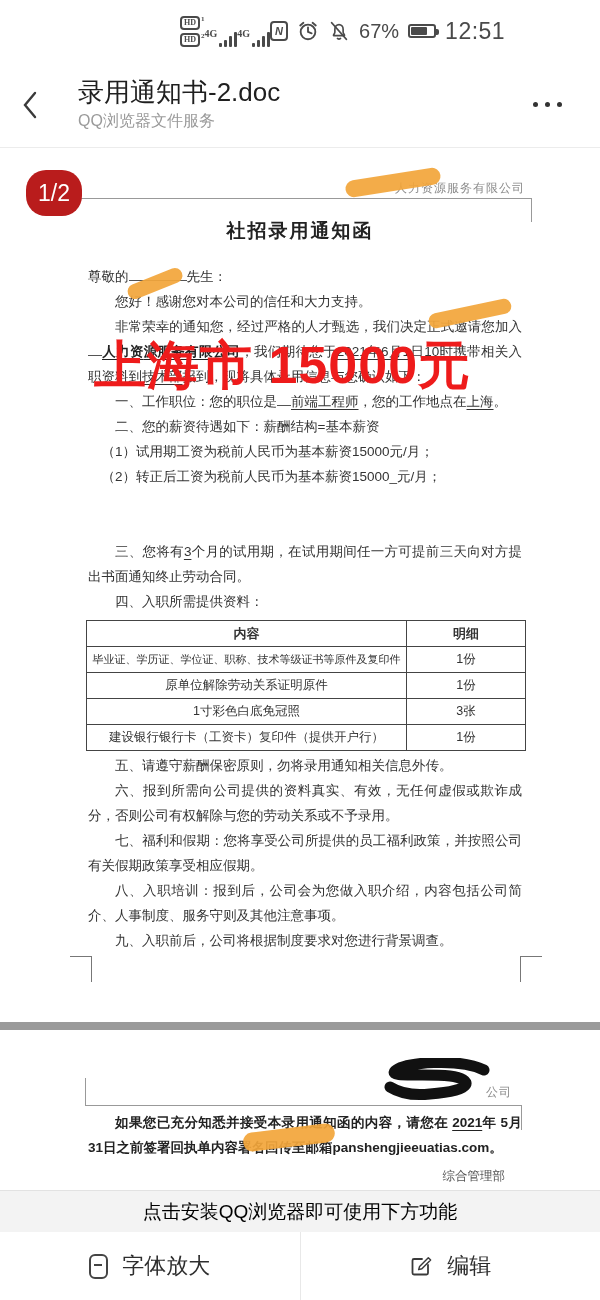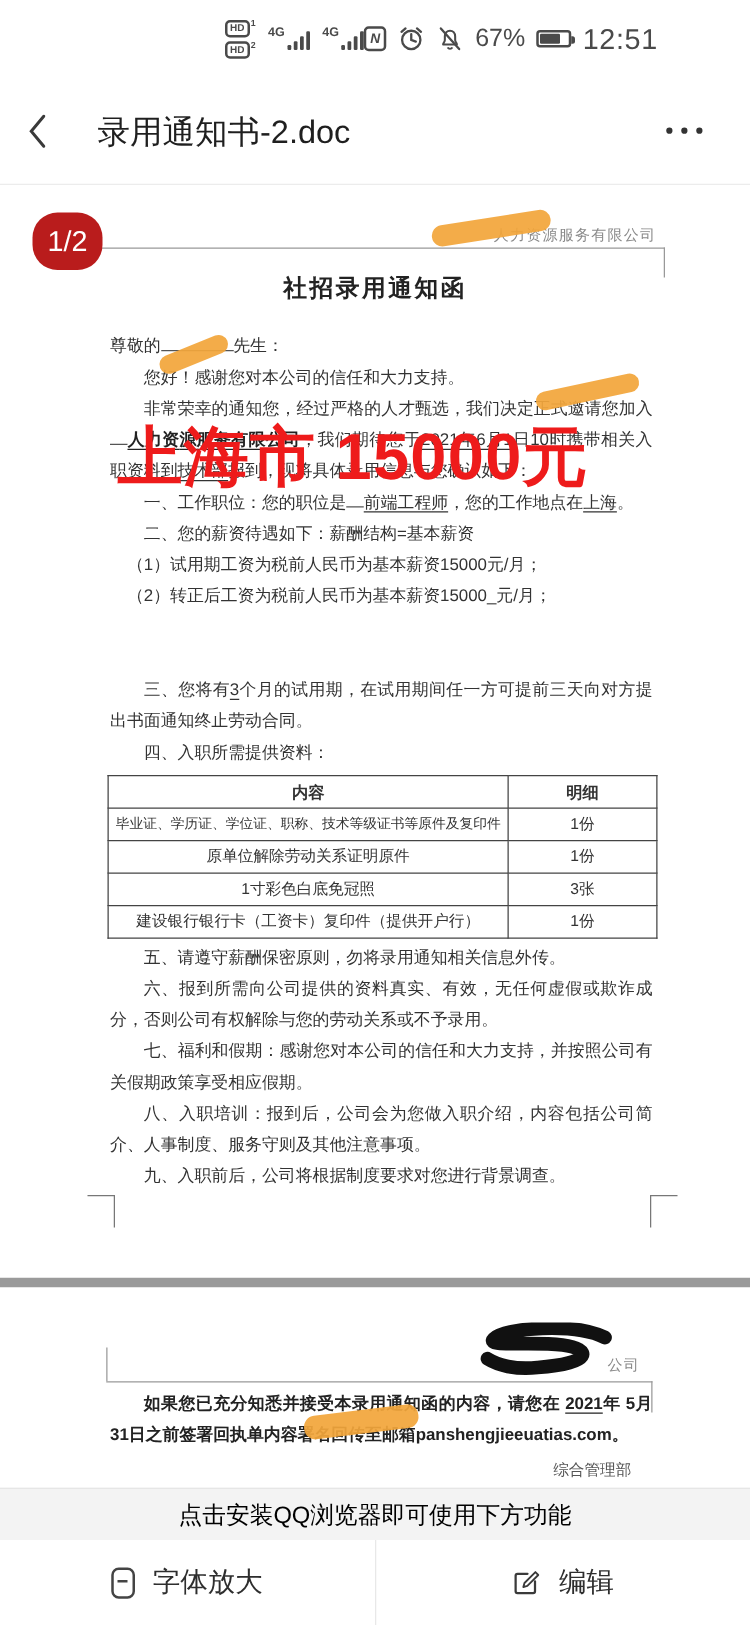--- a/index.html
+++ b/index.html
@@ -1,21 +1,21 @@
 <!DOCTYPE html>
 <html><head>
 <meta charset="utf-8">
 <style>
   * { margin:0; padding:0; box-sizing:border-box; }
   html,body { width:600px; }
   body { width:600px; height:1300px; font-family:"Liberation Sans", sans-serif; background:#fff; overflow:hidden; position:relative; }
 
   
   .status-bar { height:62px; display:flex; align-items:center; color:#4a4a4a; }
-  .status-left { display:flex; align-items:center; gap:10px; margin-left:180px; }
+  .status-left { display:flex; align-items:flex-end; margin-left:180px;font-family:Liberation Serif, serif; }
   .hd-stack { display:flex; flex-direction:column; gap:3px; }
   .hd-badge { display:flex; align-items:flex-start; }
   .hd-box { border:2px solid #4a4a4a; border-radius:4px; font-size:8px; font-weight:bold; padding:0 2px; line-height:10px; }
   .hd-sub { font-size:7px; line-height:7px; margin-left:1px; font-weight:bold; }
   .net-group { display:flex; align-items:flex-end; gap:2px; }
   .net-label { font-size:10px; font-weight:bold; line-height:10px; margin-bottom:8px; }
   .bars { display:flex; align-items:flex-end; gap:2px; height:16px; }
   .bars i { display:block; width:3px; background:#4a4a4a; border-radius:1px; }
   .status-right { display:flex; align-items:center; gap:9px; margin-left:auto; margin-right:100px; }
   .nfc-box { border:2px solid #4a4a4a; border-radius:4px; width:18px; height:20px; display:flex; align-items:center; justify-content:center; font-size:11px; font-weight:bold; font-style:italic; }
@@ -150,20 +150,21 @@
 </div>
 
 <div class="app-header">
   <div class="back-btn">
     <svg width="16" height="30" viewBox="0 0 16 30">
       <path d="M13 3 L3 15 L13 27" fill="none" stroke="#3a3a3a" stroke-width="2.4" stroke-linecap="round"></path>
     </svg>
   </div>
   <div class="title-block">
     <div class="doc-title">录用通知书-2.doc</div>
+    <div class="doc-sub">QQ浏览器文件服务</div>
   </div>
   <div class="menu-btn">
       <i></i>
       <i></i>
       <i></i>
     </div>
 </div>
 
 <div class="doc1">
   <div class="page-badge">1/2</div>
@@ -209,21 +210,21 @@
           </tr>
       <tr>
             <td class="c1">建设银行银行卡（工资卡）复印件（提供开户行）</td>
             <td class="c2">1份</td>
           </tr>
     </tbody>
       </table>
 
     <p>五、请遵守薪酬保密原则，勿将录用通知相关信息外传。</p>
     <p>六、报到所需向公司提供的资料真实、有效，无任何虚假或欺诈成分，否则公司有权解除与您的劳动关系或不予录用。</p>
-    <p>七、福利和假期：感谢您对本公司的信任和大力支持，并按照公司有关假期政策享受相应假期。</p>
+    <p>七、福利和假期：您将享受公司所提供的员工福利政策，并按照公司有关假期政策享受相应假期。</p>
     <p>八、入职培训：报到后，公司会为您做入职介绍，内容包括公司简介、人事制度、服务守则及其他注意事项。</p>
     <p>九、入职前后，公司将根据制度要求对您进行背景调查。</p>
   </div>
 
   <div class="corner tr p1-mark-l"></div>
   <div class="corner tl p1-mark-r"></div>
 </div>
 
 <div class="page-divider"></div>
 

